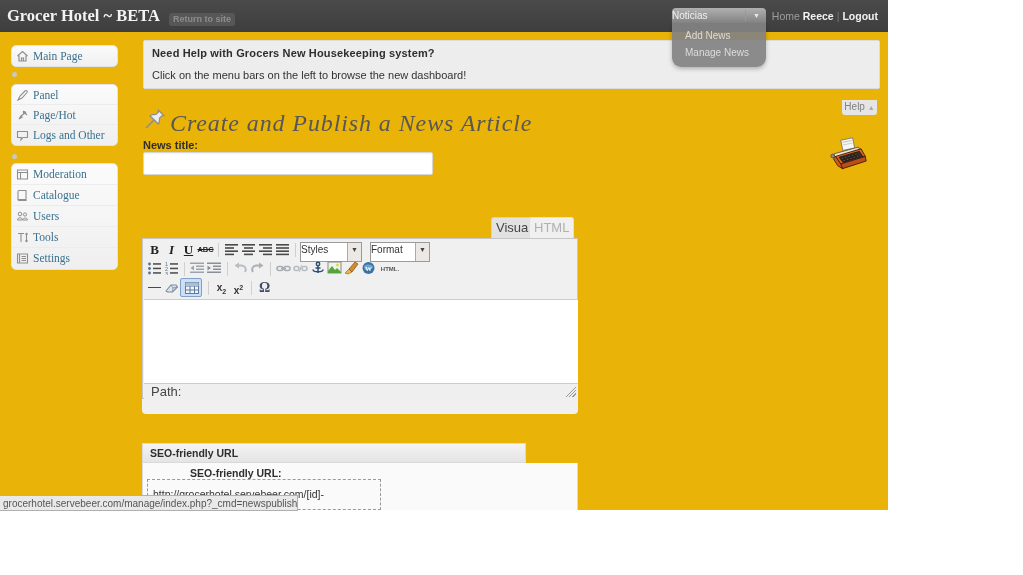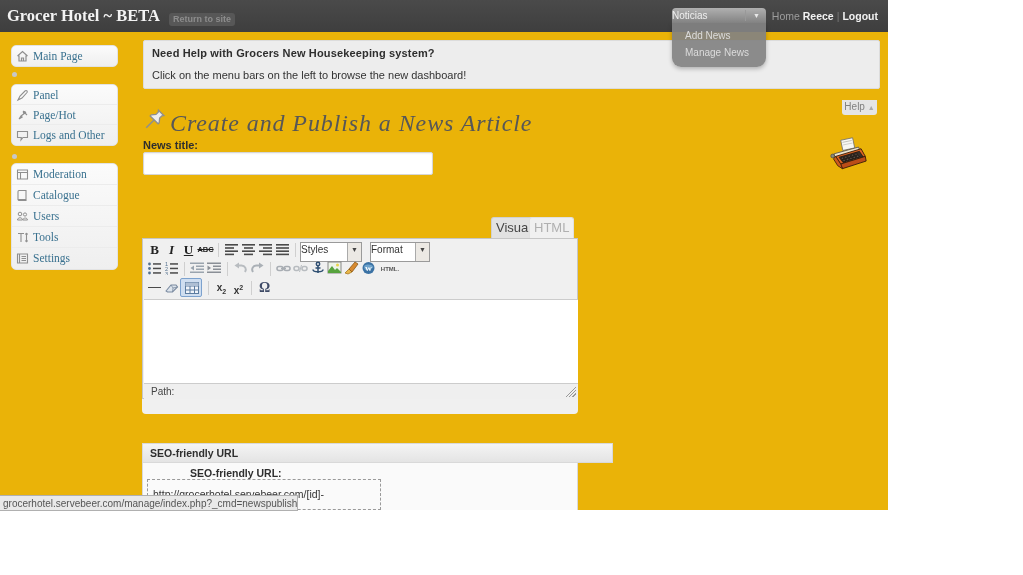--- a/index.html
+++ b/index.html
@@ -50,28 +50,28 @@
 
 
 #edwrap { position:absolute; left:142px; top:238px; width:436px; height:176px; background:#f0f0f0; border-radius:0 0 4px 4px; }
 #edbox { position:absolute; left:0; top:0; width:436px; height:161px; border:1px solid #c6c6c6; background:#f0f0f0; }
 .trow { position:relative; height:19px; padding-top:3px; padding-left:3px; white-space:nowrap; }
 .tb { display:inline-block; vertical-align:top; width:17px; height:16px; text-align:center; position:relative; }
 .tsep { display:inline-block; vertical-align:top; width:1px; height:14px; background:#cfcfcf; margin:1px 4px 0 4px; }
 .tsel { display:inline-block; vertical-align:top; position:relative; height:20px; background:#fff; border:1px solid #9a9a9a; font-size:10px; color:#333; line-height:14px; margin-right:8px; }
 .tsel .sarr { position:absolute; right:0; top:0; bottom:0; width:14px; border-left:1px solid #aaa; background:#ece9e4; color:#444; font-size:7px; text-align:center; line-height:14px; }
 #edarea { position:absolute; left:1px; top:60px; width:434px; height:84px; background:#fff; border-top:1px solid #ccc; }
-#edpath { position:absolute; left:1px; top:144px; width:434px; height:16px; background:#efefef; border-top:1px solid #ccc; font-size:10px; color:#444; line-height:16px; padding-left:7px; }
+#edpath { position:absolute; left:1px; top:144px; width:434px; height:16px; background:#efefef; border-top:1px solid #ccc; font-size:13px; color:#444; line-height:16px; padding-left:7px; }
 #grip { position:absolute; right:2px; bottom:2px; width:10px; height:10px; background:
   linear-gradient(135deg, transparent 45%, #999 45%, #999 52%, transparent 52%),
   linear-gradient(135deg, transparent 62%, #999 62%, #999 69%, transparent 69%),
   linear-gradient(135deg, transparent 79%, #999 79%, #999 86%, transparent 86%); }
 
 
-#seohdr { position:absolute; left:142px; top:443px; width:471px; height:20px; background:linear-gradient(#f4f4f4,#e4e4e4); border:1px solid #d9d9d9; font-size:10.5px; font-weight:bold; color:#2e2e2e; line-height:19px; padding-left:7px; }
+#seohdr { position:absolute; left:142px; top:443px; width:384px; height:20px; background:linear-gradient(#f4f4f4,#e4e4e4); border:1px solid #d9d9d9; font-size:10.5px; font-weight:bold; color:#2e2e2e; line-height:19px; padding-left:7px; }
 #seobody { position:absolute; left:142px; top:463px; width:436px; height:47px; background:#fafafa; border-left:1px solid #d9d9d9; border-right:1px solid #d9d9d9; }
 #seobody .lbl { position:absolute; left:7px; top:4px; font-size:10.5px; font-weight:bold; color:#2e2e2e;padding-left:40px; }
 #seodash { position:absolute; left:4px; top:16px; width:234px; height:31px; border:1px dashed #9a9a9a; background:#fafafa; font-size:10.5px; color:#333; padding:8px 0 0 5px; }
 
 
 #status { position:absolute; left:0px; top:495px; width:298px; height:16px; background:#e9e9e9; border:1px solid #b0b0b0; border-left:none; font-size:10px; color:#555; line-height:15px; padding-left:3px; z-index:90; white-space:nowrap; }
 </style>
 </head>
 <body>
 <div id="page">

